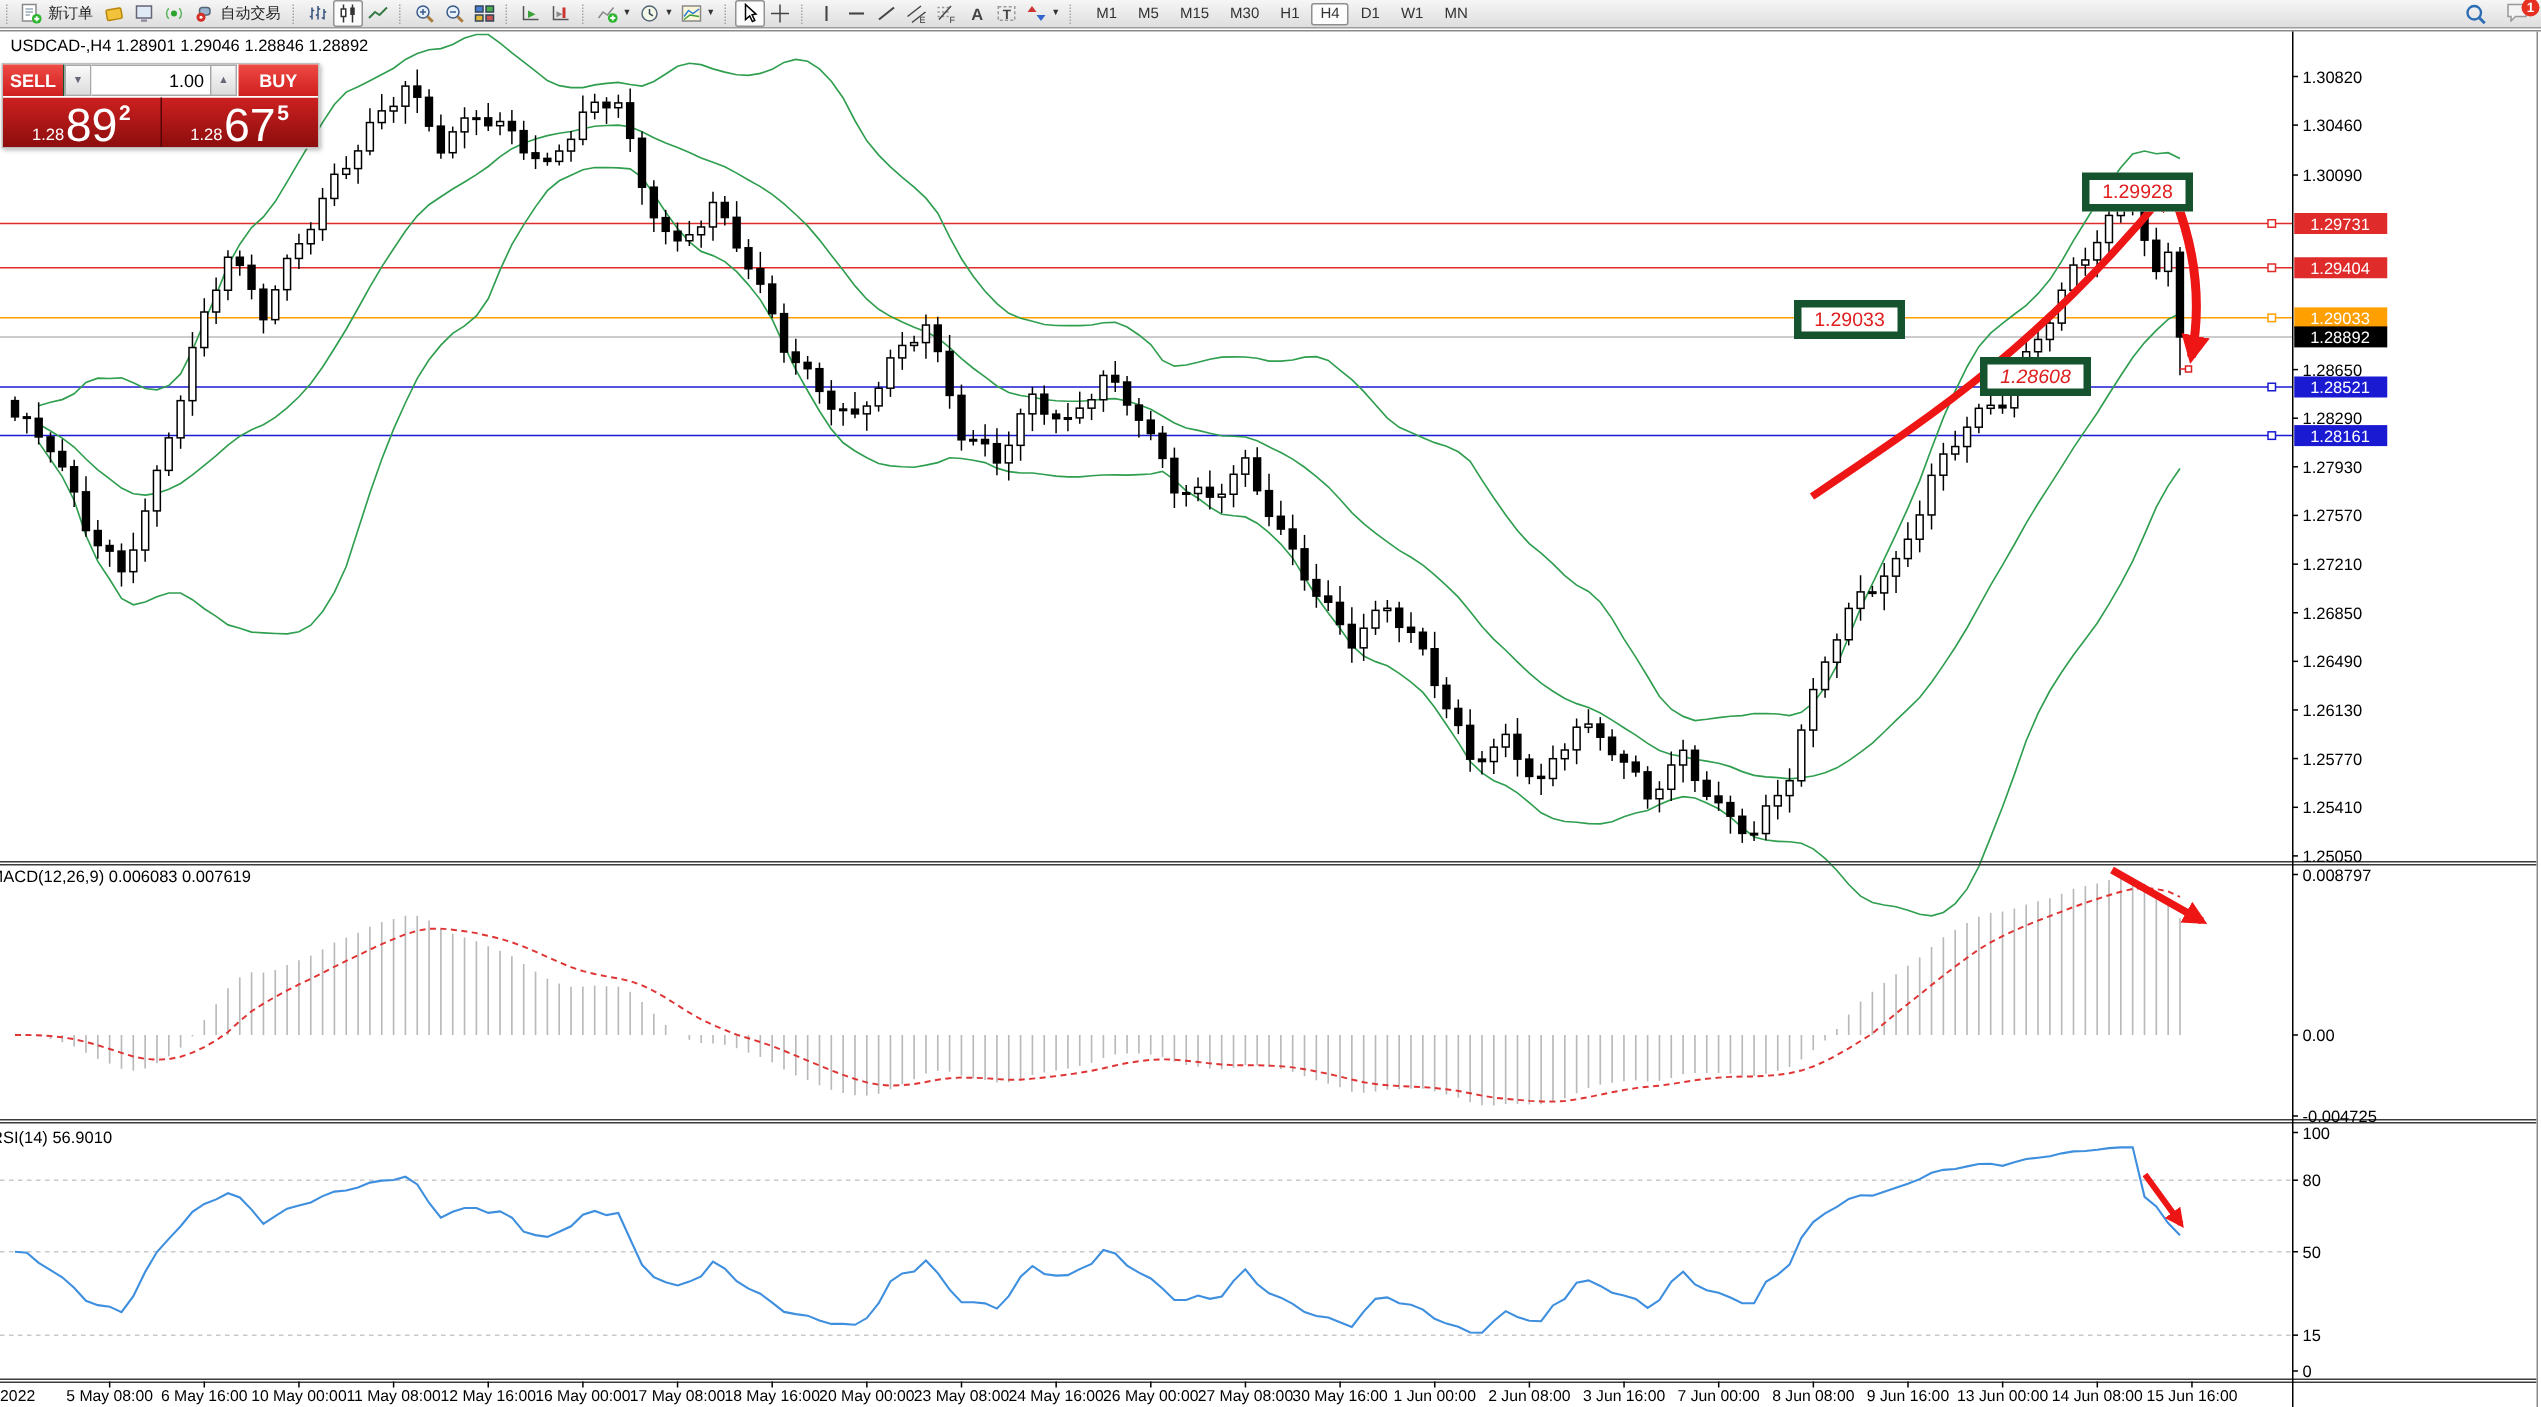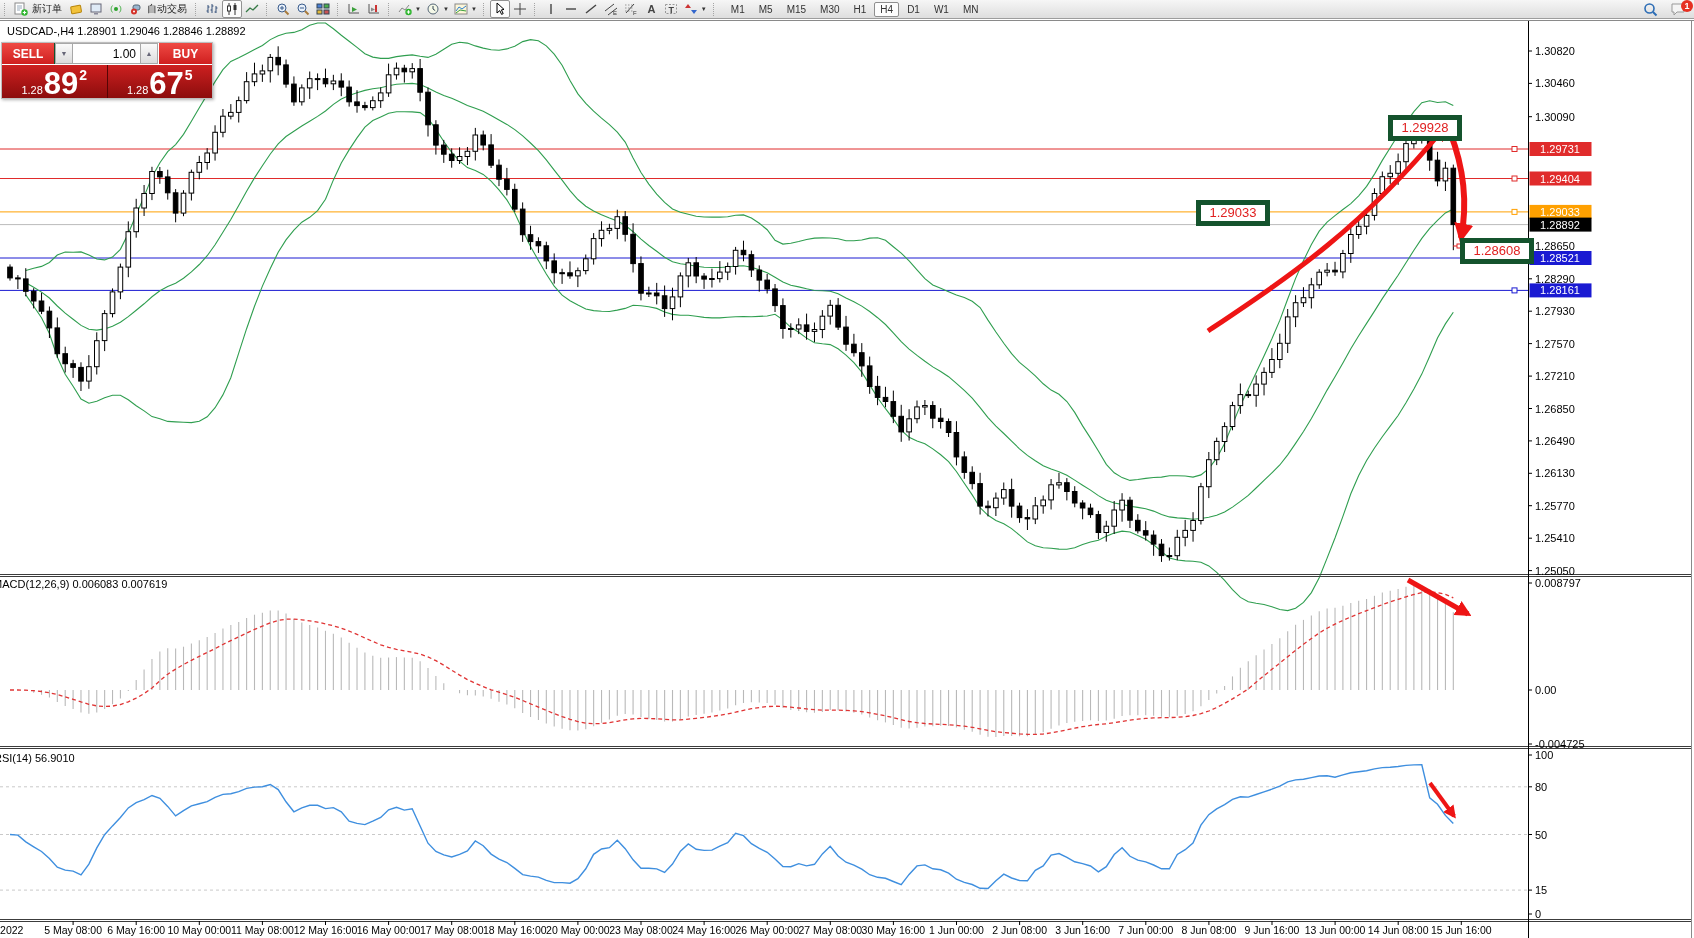--- a/index.html
+++ b/index.html
@@ -19,29 +19,29 @@
   .chat-wrap{position:relative}
   .badge{position:absolute;top:-2px;right:-7px;background:#e63022;color:#fff;border-radius:7px;min-width:12px;height:12px;font-size:9px;line-height:12px;text-align:center;font-weight:bold}
   
   #cv{position:absolute;left:0;top:0;z-index:1}
   #title-ovl{position:absolute;left:7px;top:25px;font-size:11px;color:#000;z-index:4}
   .callout{position:absolute;z-index:4;border:5px solid #14532d;color:#e02020;background:#fff;font-size:13px;width:64px;height:16px;line-height:16px;text-align:center;cursor:pointer}
   
   .ocp{position:absolute;left:1px;top:42px;width:210px;z-index:5;background:#fff;border:1px solid #bdbdbd;box-shadow:1px 1px 3px rgba(0,0,0,.3)}
   .ocp-row1{display:flex;height:21px;align-items:stretch}
   .btn-sell,.btn-buy{background:linear-gradient(#ef4a44,#cf1f1f);color:#fff;font-weight:bold;font-size:12px;border:none;cursor:pointer;padding:0}
-  .btn-sell{width:52px}.btn-buy{width:53px}
+  .btn-sell{width:40px}.btn-buy{width:53px}
   .vol{flex:1;display:flex;align-items:stretch;border-left:1px solid #14532d;border-right:1px solid #fff}
   .spin{width:18px;background:linear-gradient(#fafafa,#dcdcdc);border:1px solid #a8a8a8;color:#667;font-size:7px;cursor:pointer;padding:0}
   .vol input{flex:1;width:50px;border:1px solid #a8a8a8;border-left:none;border-right:none;text-align:right;font-size:12px;padding:0 4px;color:#000}
   .ocp-row2{display:flex;height:33px;background:linear-gradient(#cd2020,#8c0d0d);color:#fff;border-top:1px solid #fff}
   .px{flex:1;display:flex;align-items:flex-end;justify-content:center;padding-bottom:2px;cursor:pointer}
   .px+.px{border-left:1px solid #560505}
   .px .sm{font-size:11px;font-weight:normal;margin:0 1px 0 0}
-  .px .bg{font-size:31px;font-weight:bold;line-height:25px}
+  .px .bg{font-size:31px;font-weight:normal;line-height:25px}
   .px .sup{font-size:14px;font-weight:bold;margin:0 0 13px 1px}
 </style>
 </head>
 <body>
 
 <div id="screen">
 
   <div id="toolbar">
     <span class="grip"></span>
     <span class="ti">
@@ -967,15 +967,15 @@
         <span class="sm">1.28</span>
         <span class="bg">67</span>
         <span class="sup">5</span>
       </div>
     </div>
   </div>
 
   <div id="callouts">
       <div class="callout" style="left: 1388px; top: 115px;">1.29928</div>
       <div class="callout" style="left: 1196px; top: 200px;">1.29033</div>
-      <div class="callout" style="left: 1460px; top: 238px;">1.28608</div>
+      <div class="callout" style="left: 1320px; top: 238px; font-style: italic;">1.28608</div>
     </div>
 </div>
 
 </body></html>

